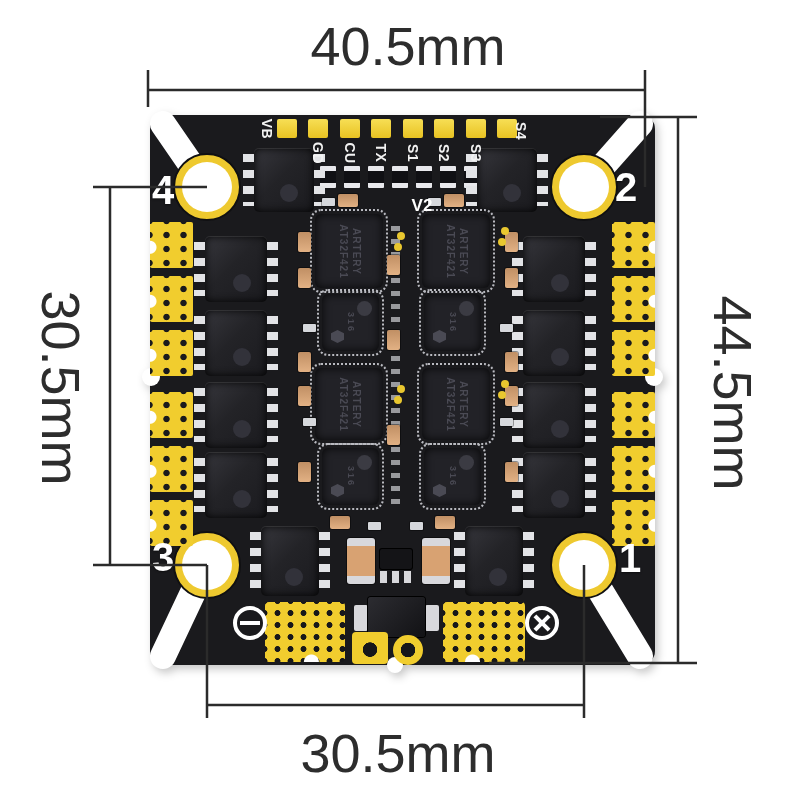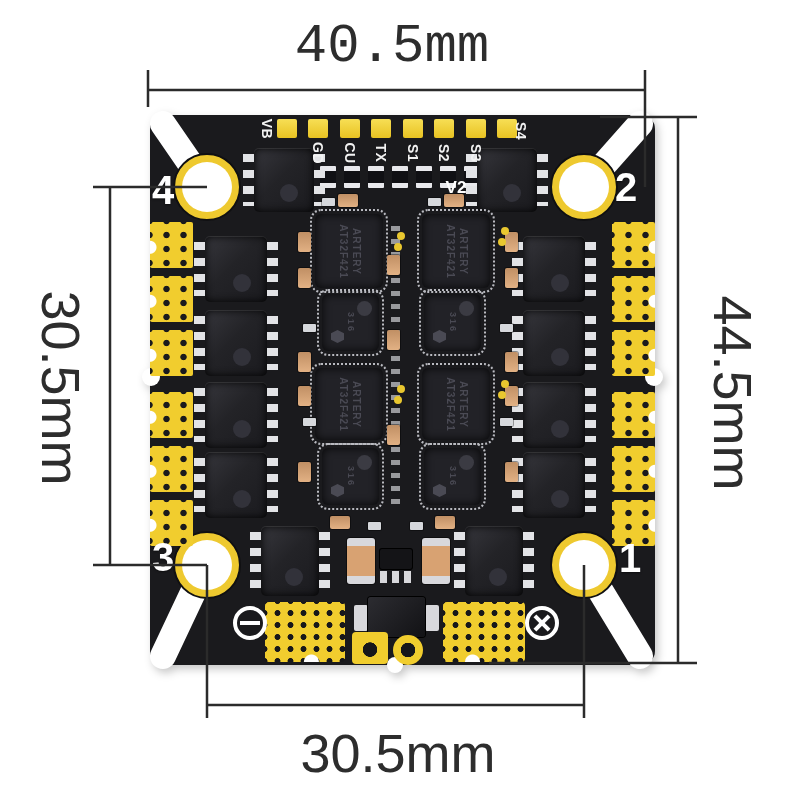--- a/index.html
+++ b/index.html
@@ -328,33 +328,33 @@
     </div>
 
   <div class="anchor rot90 pin" style="left:267px;top:129px;">VB</div>
   <div class="anchor rot90 pin" style="left:318px;top:153px;">GD</div>
   <div class="anchor rot90 pin" style="left:350px;top:153px;">CU</div>
   <div class="anchor rot90 pin" style="left:381px;top:153px;">TX</div>
   <div class="anchor rot90 pin" style="left:413px;top:153px;">S1</div>
   <div class="anchor rot90 pin" style="left:444px;top:153px;">S2</div>
   <div class="anchor rot90 pin" style="left:476px;top:153px;">S3</div>
   <div class="anchor rot90 pin" style="left:521px;top:131px;">S4</div>
-  <div class="anchor v2" style="left:422px;top:188px;margin-left:34px;">V2</div>
+  <div class="anchor v2" style="left:422px;top:206px;">V2</div>
 
   <div class="anchor cnum" style="left:163px;top:190px;">4</div>
   <div class="anchor cnum" style="left:626px;top:187px;">2</div>
   <div class="anchor cnum" style="left:163px;top:557px;">3</div>
   <div class="anchor cnum" style="left:630px;top:558px;">1</div>
 
   <svg class="abs" width="800" height="800">
     <g stroke="#2b2b2b" stroke-width="2.5" fill="none">
       <path d="M148,70 V107 M148,90 H645 M645,70 V187"></path>
       <path d="M93,187 H207 M110,187 V565 M93,565 H207"></path>
       <path d="M207,565 V718 M207,705 H584 M584,565 V718"></path>
       <path d="M600,117 H697 M678,117 V663 M489,663 H697"></path>
     </g>
   </svg>
 
-  <div class="anchor dim-label" style="left:392px;top:46px;font-family:Liberation Mono, monospace;">40.5mm</div>
+  <div class="anchor dim-label" style="left:408px;top:46px;">40.5mm</div>
   <div class="anchor rot90 dim-label" style="left:733px;top:393px;">44.5mm</div>
   <div class="anchor rot90 dim-label" style="left:61px;top:388px;">30.5mm</div>
   <div class="anchor dim-label" style="left:398px;top:753px;">30.5mm</div>
 </div>
 
 </body></html>

